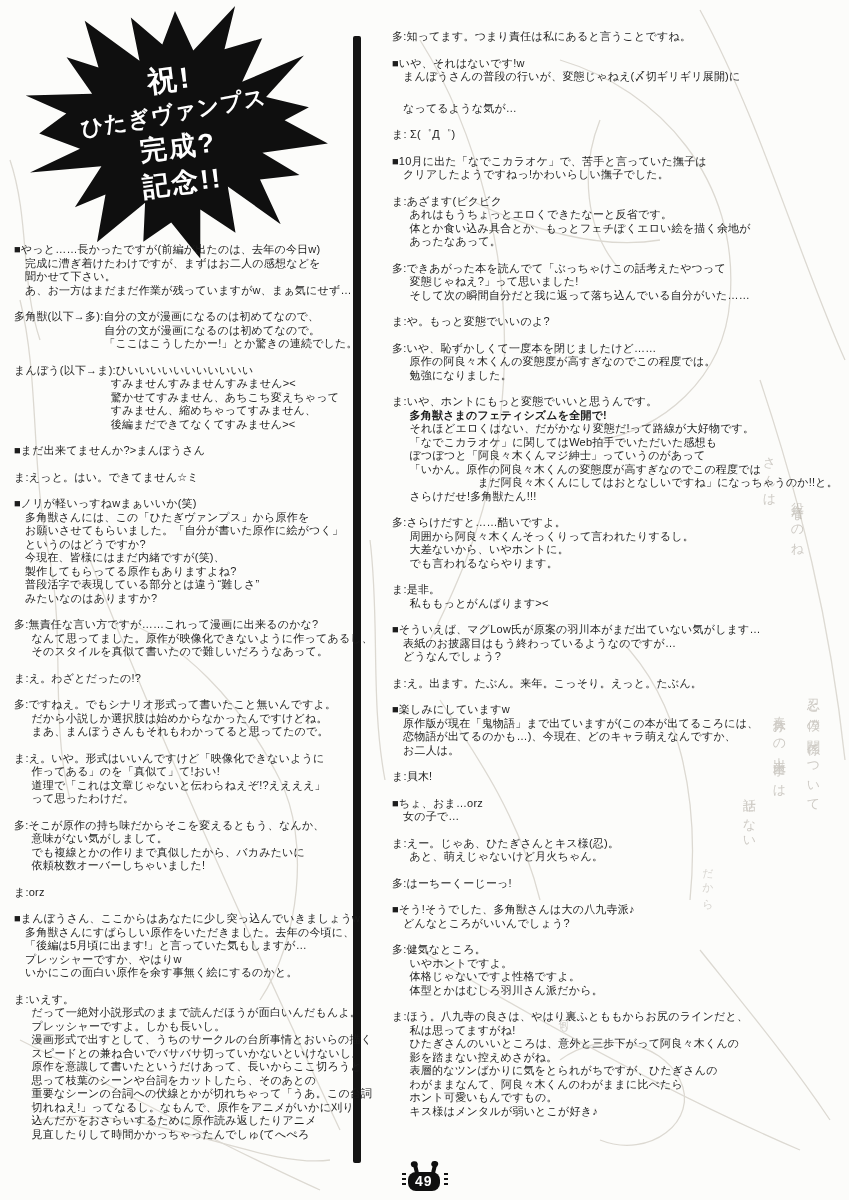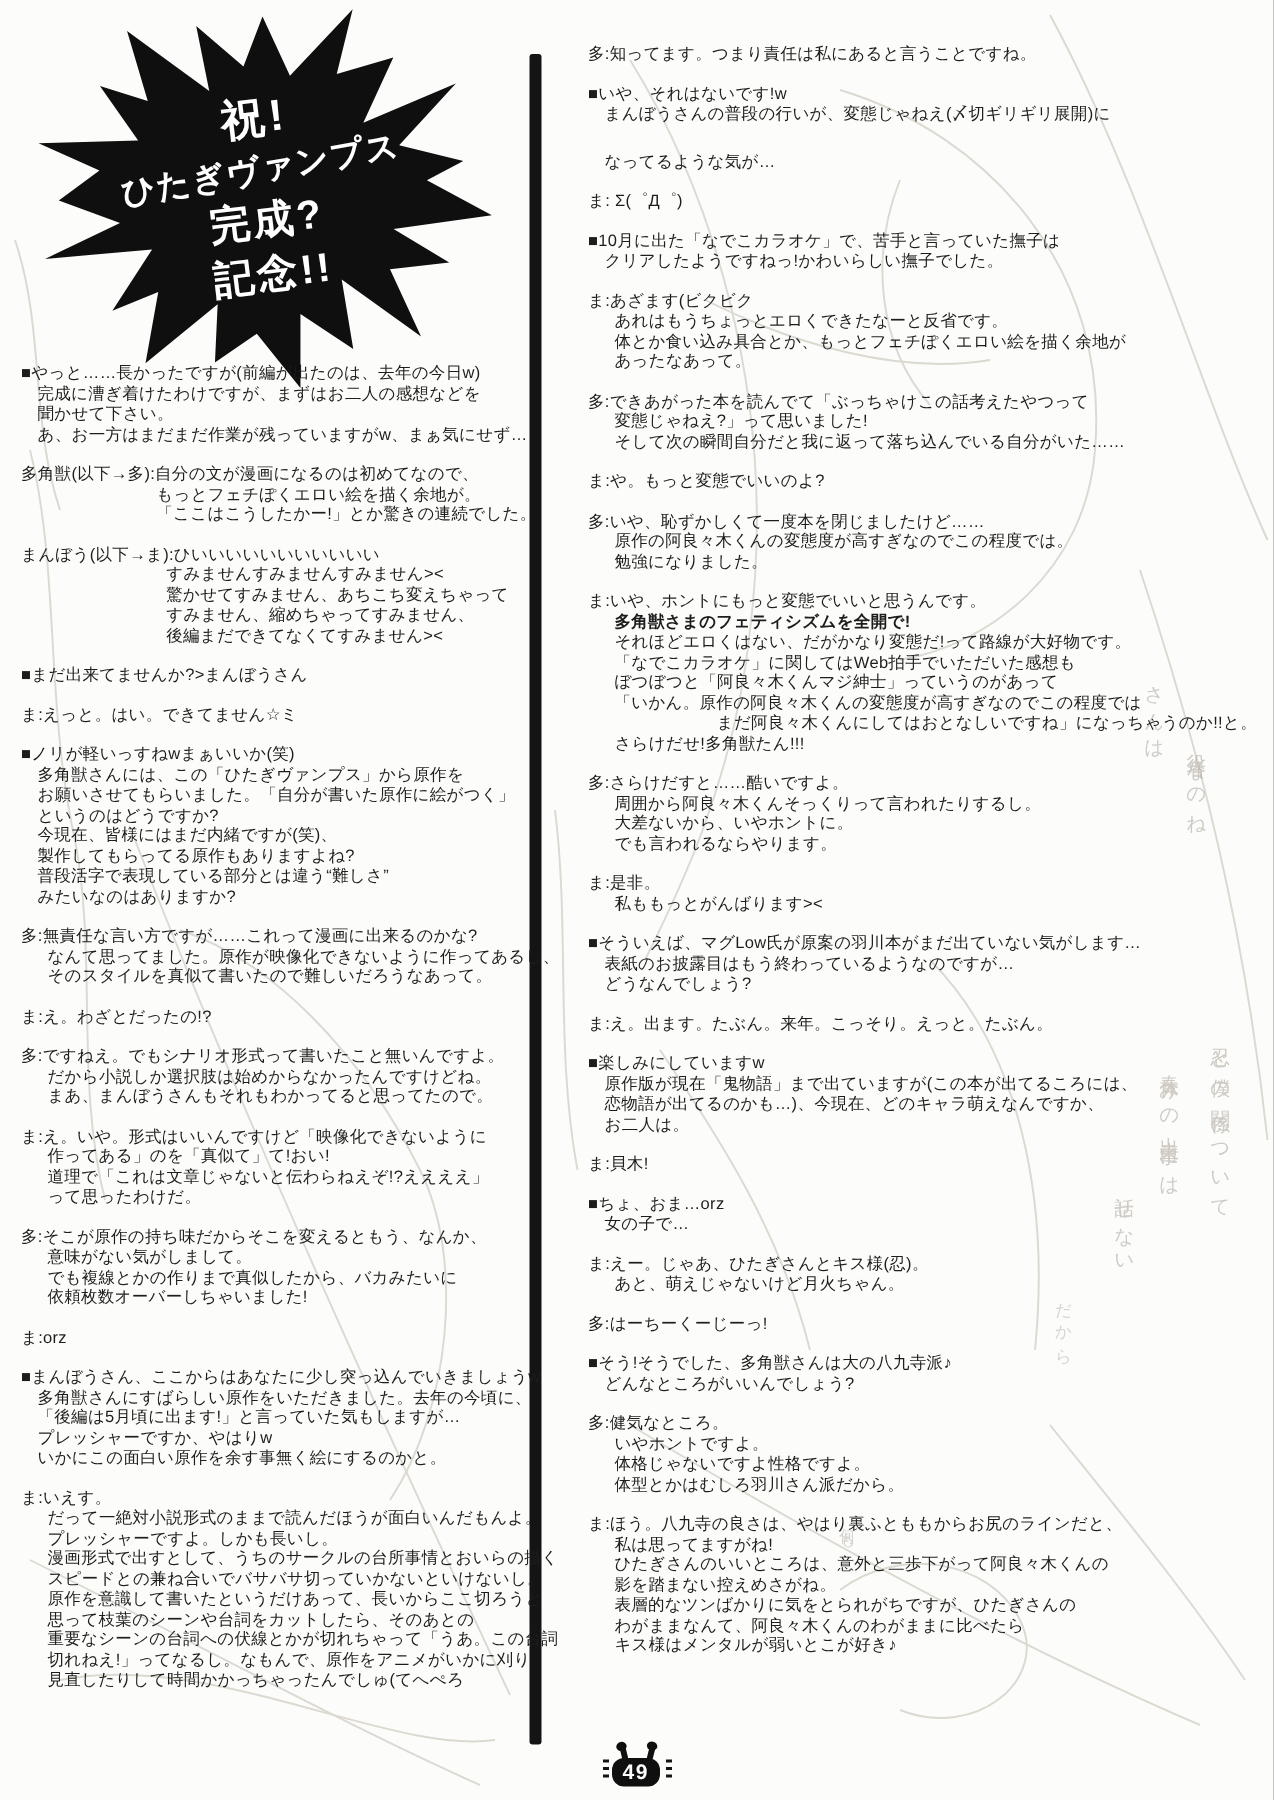--- a/index.html
+++ b/index.html
@@ -93,21 +93,21 @@
 
   <div id="left-col" class="col">
       <div class="para">
         <div class="line">■やっと……長かったですが(前編が出たのは、去年の今日w)</div>
         <div class="line" style="padding-left: 1em;">完成に漕ぎ着けたわけですが、まずはお二人の感想などを</div>
         <div class="line" style="padding-left: 1em;">聞かせて下さい。</div>
         <div class="line" style="padding-left: 1em;">あ、お一方はまだまだ作業が残っていますがw、まぁ気にせず…</div>
       </div>
       <div class="para">
         <div class="line">多角獣(以下→多):自分の文が漫画になるのは初めてなので、</div>
-        <div class="line" style="padding-left: 8.2em;">もっとフェチぽくエロい絵を描く余地が。</div>
+        <div class="line" style="padding-left: 8.2em;">自分の文が漫画になるのは初めてなので。</div>
         <div class="line" style="padding-left: 8.2em;">「ここはこうしたかー!」とか驚きの連続でした。</div>
       </div>
       <div class="para">
         <div class="line">まんぼう(以下→ま):ひいいいいいいいいいいい</div>
         <div class="line" style="padding-left: 8.8em;">すみませんすみませんすみません&gt;&lt;</div>
         <div class="line" style="padding-left: 8.8em;">驚かせてすみません、あちこち変えちゃって</div>
         <div class="line" style="padding-left: 8.8em;">すみません、縮めちゃってすみません、</div>
         <div class="line" style="padding-left: 8.8em;">後編まだできてなくてすみません&gt;&lt;</div>
       </div>
       <div class="para">
@@ -164,20 +164,21 @@
       <div class="para">
         <div class="line">ま:いえす。</div>
         <div class="line" style="padding-left: 1.6em;">だって一絶対小説形式のままで読んだほうが面白いんだもんよ。</div>
         <div class="line" style="padding-left: 1.6em;">プレッシャーですよ。しかも長いし。</div>
         <div class="line" style="padding-left: 1.6em;">漫画形式で出すとして、うちのサークルの台所事情とおいらの描く</div>
         <div class="line" style="padding-left: 1.6em;">スピードとの兼ね合いでバサバサ切っていかないといけないし。</div>
         <div class="line" style="padding-left: 1.6em;">原作を意識して書いたというだけあって、長いからここ切ろうと</div>
         <div class="line" style="padding-left: 1.6em;">思って枝葉のシーンや台詞をカットしたら、そのあとの</div>
         <div class="line" style="padding-left: 1.6em;">重要なシーンの台詞への伏線とかが切れちゃって「うあ。この台詞</div>
         <div class="line" style="padding-left: 1.6em;">切れねえ!」ってなるし。なもんで、原作をアニメがいかに刈り</div>
+        <div class="line" style="padding-left: 1.6em;">込んだかをおさらいするために原作読み返したりアニメ</div>
         <div class="line" style="padding-left: 1.6em;">見直したりして時間かかっちゃったんでしゅ(てへぺろ</div>
       </div>
     </div>
   <div id="right-col" class="col">
       <div class="para">
         <div class="line">多:知ってます。つまり責任は私にあると言うことですね。</div>
       </div>
       <div class="para">
         <div class="line">■いや、それはないです!w</div>
         <div class="line" style="padding-left: 1em;">まんぼうさんの普段の行いが、変態じゃねえ(〆切ギリギリ展開)に</div>
@@ -267,20 +268,21 @@
         <div class="line" style="padding-left: 1.6em;">体格じゃないですよ性格ですよ。</div>
         <div class="line" style="padding-left: 1.6em;">体型とかはむしろ羽川さん派だから。</div>
       </div>
       <div class="para">
         <div class="line">ま:ほう。八九寺の良さは、やはり裏ふとももからお尻のラインだと、</div>
         <div class="line" style="padding-left: 1.6em;">私は思ってますがね!</div>
         <div class="line" style="padding-left: 1.6em;">ひたぎさんのいいところは、意外と三歩下がって阿良々木くんの</div>
         <div class="line" style="padding-left: 1.6em;">影を踏まない控えめさがね。</div>
         <div class="line" style="padding-left: 1.6em;">表層的なツンばかりに気をとられがちですが、ひたぎさんの</div>
         <div class="line" style="padding-left: 1.6em;">わがままなんて、阿良々木くんのわがままに比べたら</div>
+        <div class="line" style="padding-left: 1.6em;">ホント可愛いもんですもの。</div>
         <div class="line" style="padding-left: 1.6em;">キス様はメンタルが弱いとこが好き♪</div>
       </div>
     </div>
 
   <div class="hand" style="left:762px;top:448px;">さんは</div>
   <div class="hand" style="left:790px;top:492px;">役者なのね</div>
   <div class="hand" style="left:806px;top:688px;">忍と僕の関係について</div>
   <div class="hand" style="left:772px;top:706px;">春休みの出来事には</div>
   <div class="hand" style="left:742px;top:788px;">話せない</div>
   <div class="hand small" style="left:700px;top:860px;">だから</div>

